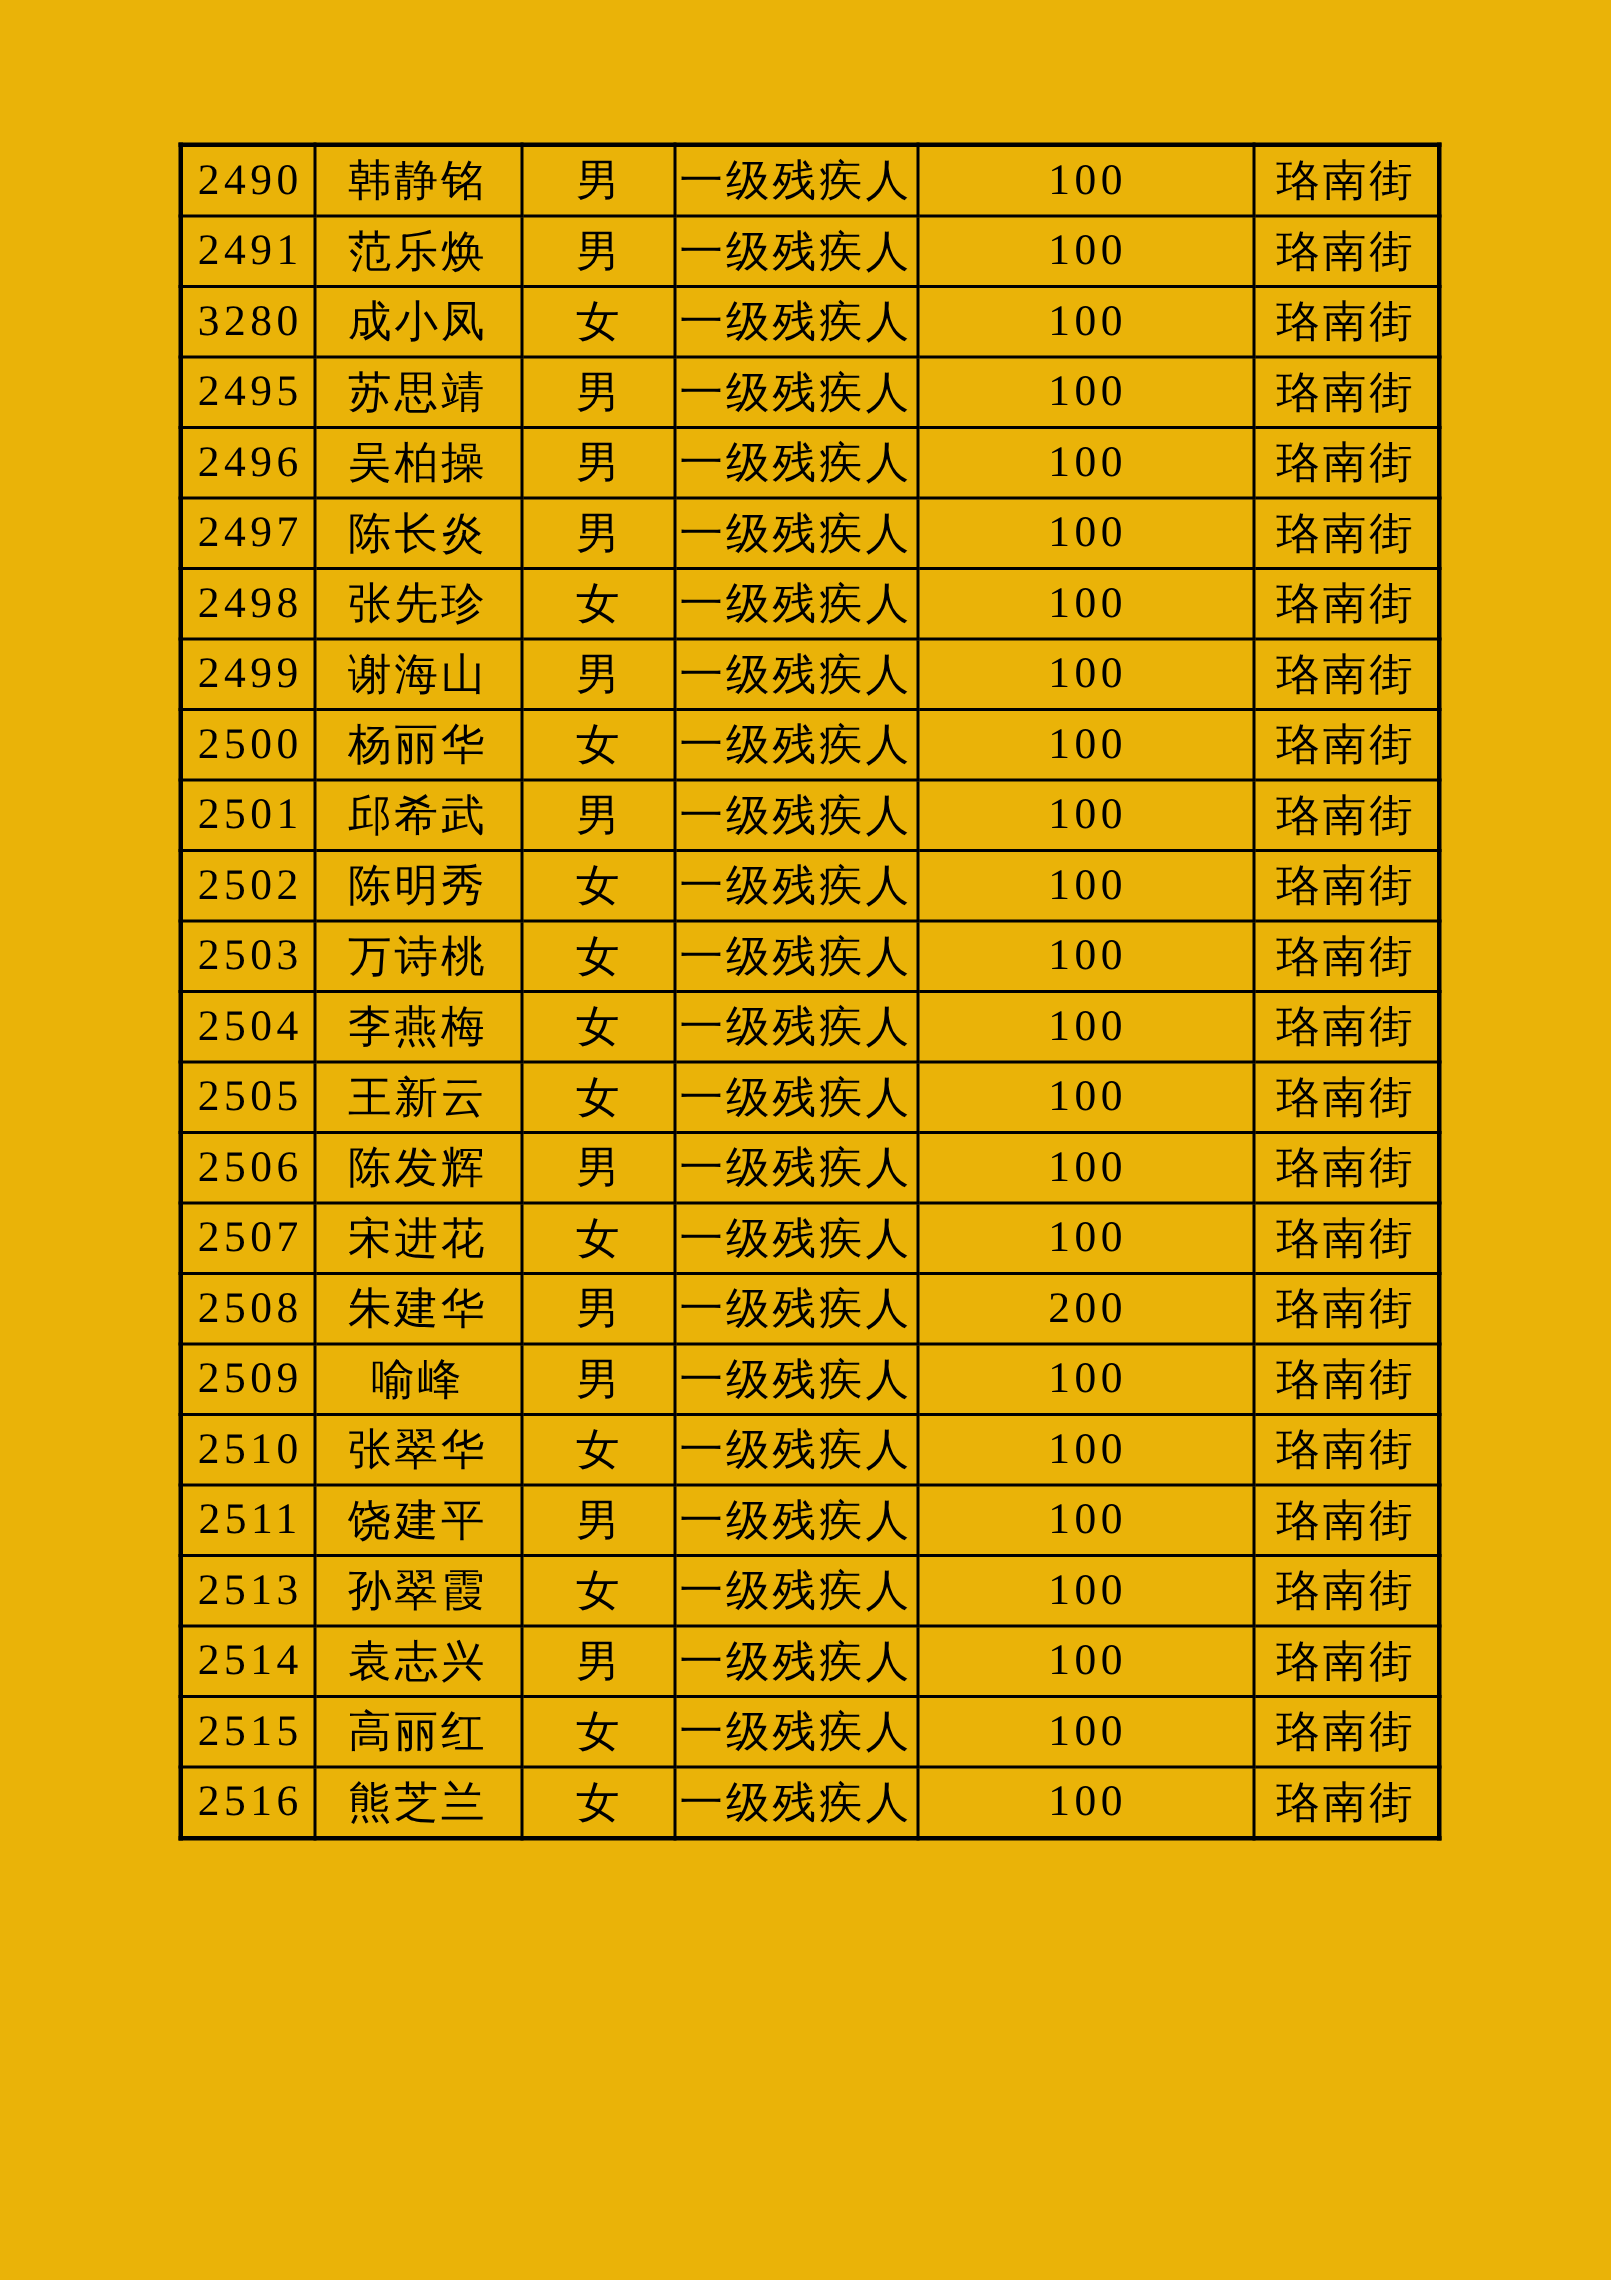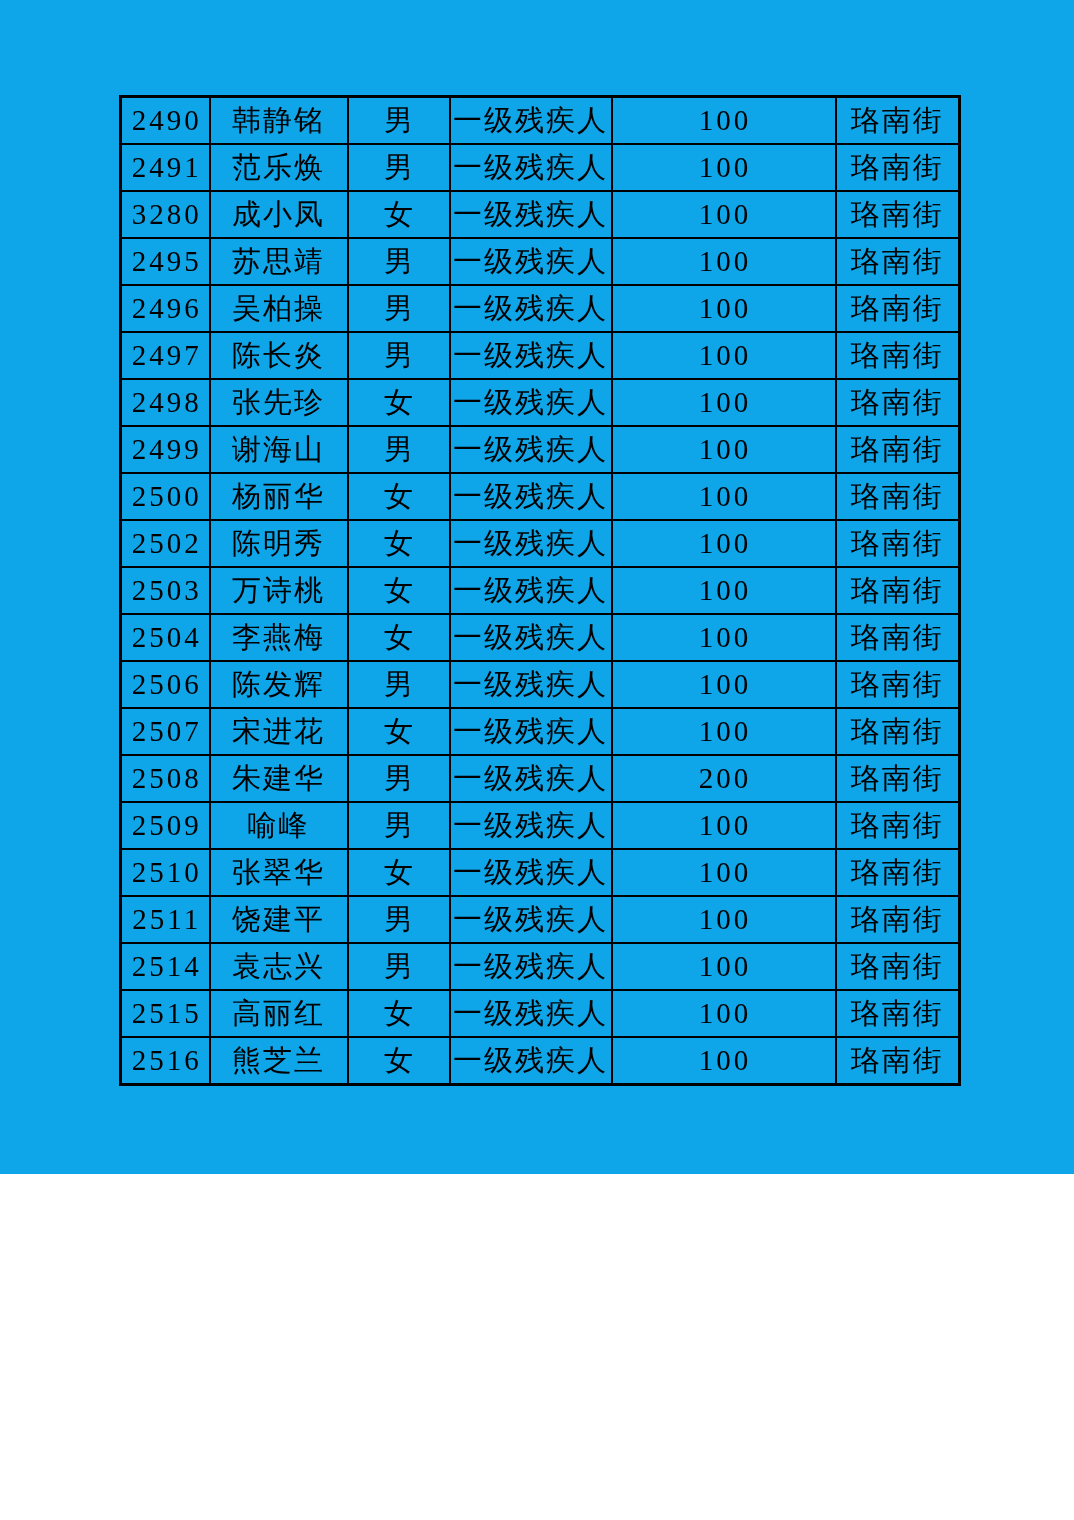--- a/index.html
+++ b/index.html
@@ -6,22 +6,22 @@
     margin: 0;
     padding: 0;
     background: #ffffff;
     width: 1074px;
     height: 1520px;
     overflow: hidden;
   }
   .page {
     position: relative;
     width: 1074px;
-    height: 1174px;
-    background: #0ea5e9;
+    height: 1520px;
+    background: #eab308;
   }
   table.doc-table {
     position: absolute;
     left: 119px;
     top: 95px;
     width: 839px;
     border-collapse: collapse;
     table-layout: fixed;
     border: 3px solid #000000;
   }
@@ -135,20 +135,28 @@
 
   <tr>
     <td class="num-cell">2500</td>
     <td class="name-cell">杨丽华</td>
     <td class="gender-cell">女</td>
     <td class="category-cell">一级残疾人</td>
     <td class="amount-cell">100</td>
     <td class="district-cell">珞南街</td>
   </tr>
 
+  <tr>
+    <td class="num-cell">2501</td>
+    <td class="name-cell">邱希武</td>
+    <td class="gender-cell">男</td>
+    <td class="category-cell">一级残疾人</td>
+    <td class="amount-cell">100</td>
+    <td class="district-cell">珞南街</td>
+  </tr>
 
   <tr>
     <td class="num-cell">2502</td>
     <td class="name-cell">陈明秀</td>
     <td class="gender-cell">女</td>
     <td class="category-cell">一级残疾人</td>
     <td class="amount-cell">100</td>
     <td class="district-cell">珞南街</td>
   </tr>
 
@@ -163,20 +171,28 @@
 
   <tr>
     <td class="num-cell">2504</td>
     <td class="name-cell">李燕梅</td>
     <td class="gender-cell">女</td>
     <td class="category-cell">一级残疾人</td>
     <td class="amount-cell">100</td>
     <td class="district-cell">珞南街</td>
   </tr>
 
+  <tr>
+    <td class="num-cell">2505</td>
+    <td class="name-cell">王新云</td>
+    <td class="gender-cell">女</td>
+    <td class="category-cell">一级残疾人</td>
+    <td class="amount-cell">100</td>
+    <td class="district-cell">珞南街</td>
+  </tr>
 
   <tr>
     <td class="num-cell">2506</td>
     <td class="name-cell">陈发辉</td>
     <td class="gender-cell">男</td>
     <td class="category-cell">一级残疾人</td>
     <td class="amount-cell">100</td>
     <td class="district-cell">珞南街</td>
   </tr>
 
@@ -219,20 +235,28 @@
   <tr>
     <td class="num-cell">2511</td>
     <td class="name-cell">饶建平</td>
     <td class="gender-cell">男</td>
     <td class="category-cell">一级残疾人</td>
     <td class="amount-cell">100</td>
     <td class="district-cell">珞南街</td>
   </tr>
 
 
+  <tr>
+    <td class="num-cell">2513</td>
+    <td class="name-cell">孙翠霞</td>
+    <td class="gender-cell">女</td>
+    <td class="category-cell">一级残疾人</td>
+    <td class="amount-cell">100</td>
+    <td class="district-cell">珞南街</td>
+  </tr>
 
   <tr>
     <td class="num-cell">2514</td>
     <td class="name-cell">袁志兴</td>
     <td class="gender-cell">男</td>
     <td class="category-cell">一级残疾人</td>
     <td class="amount-cell">100</td>
     <td class="district-cell">珞南街</td>
   </tr>
 

